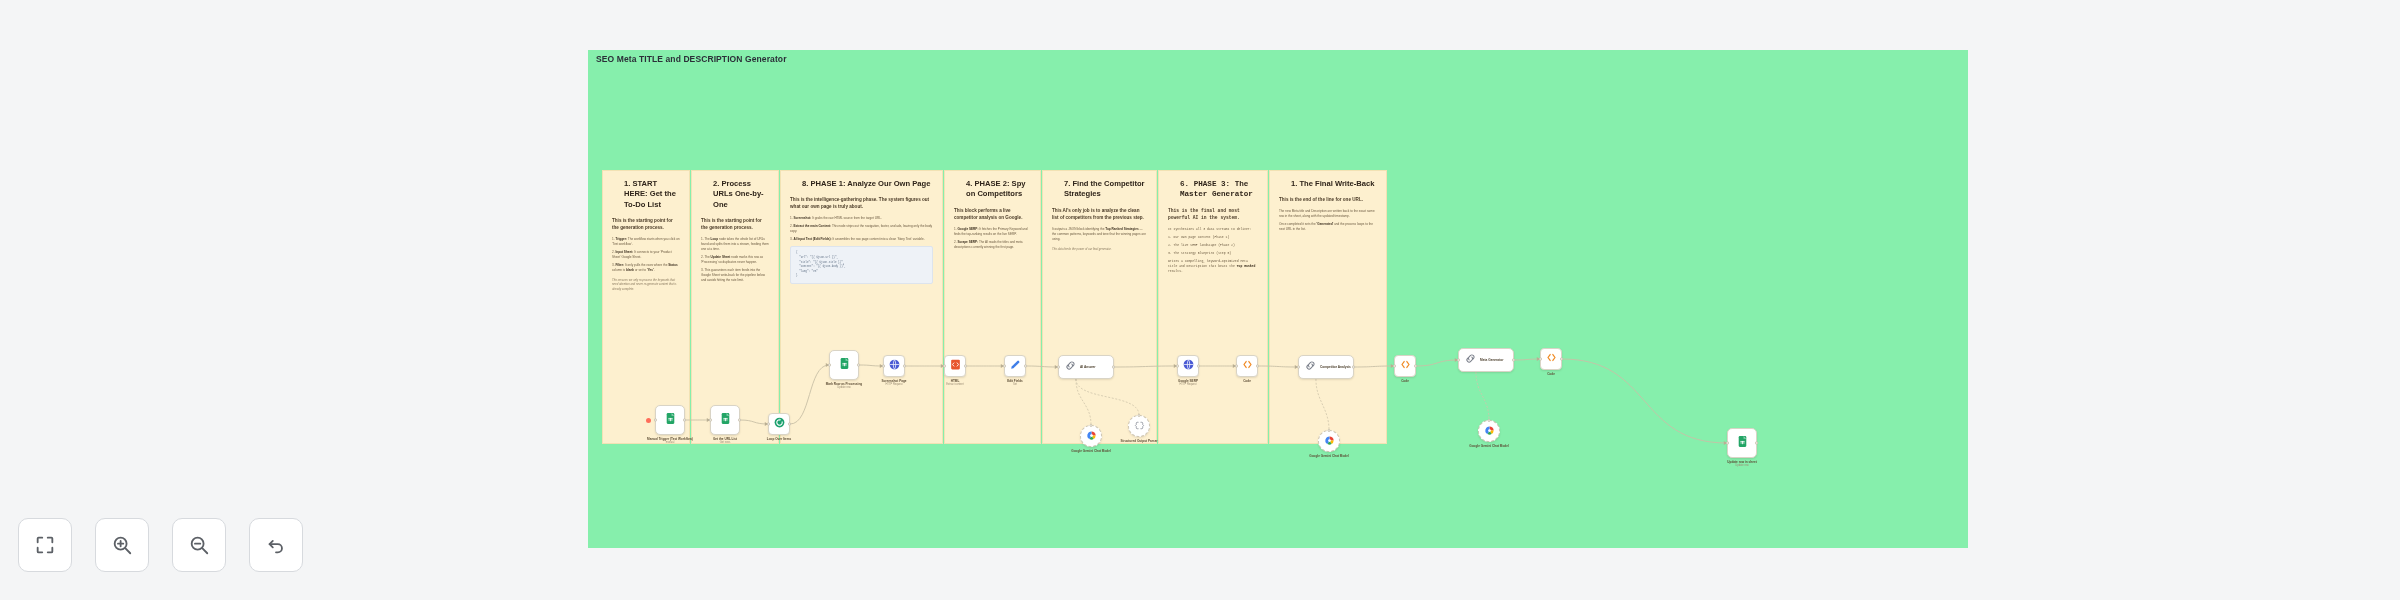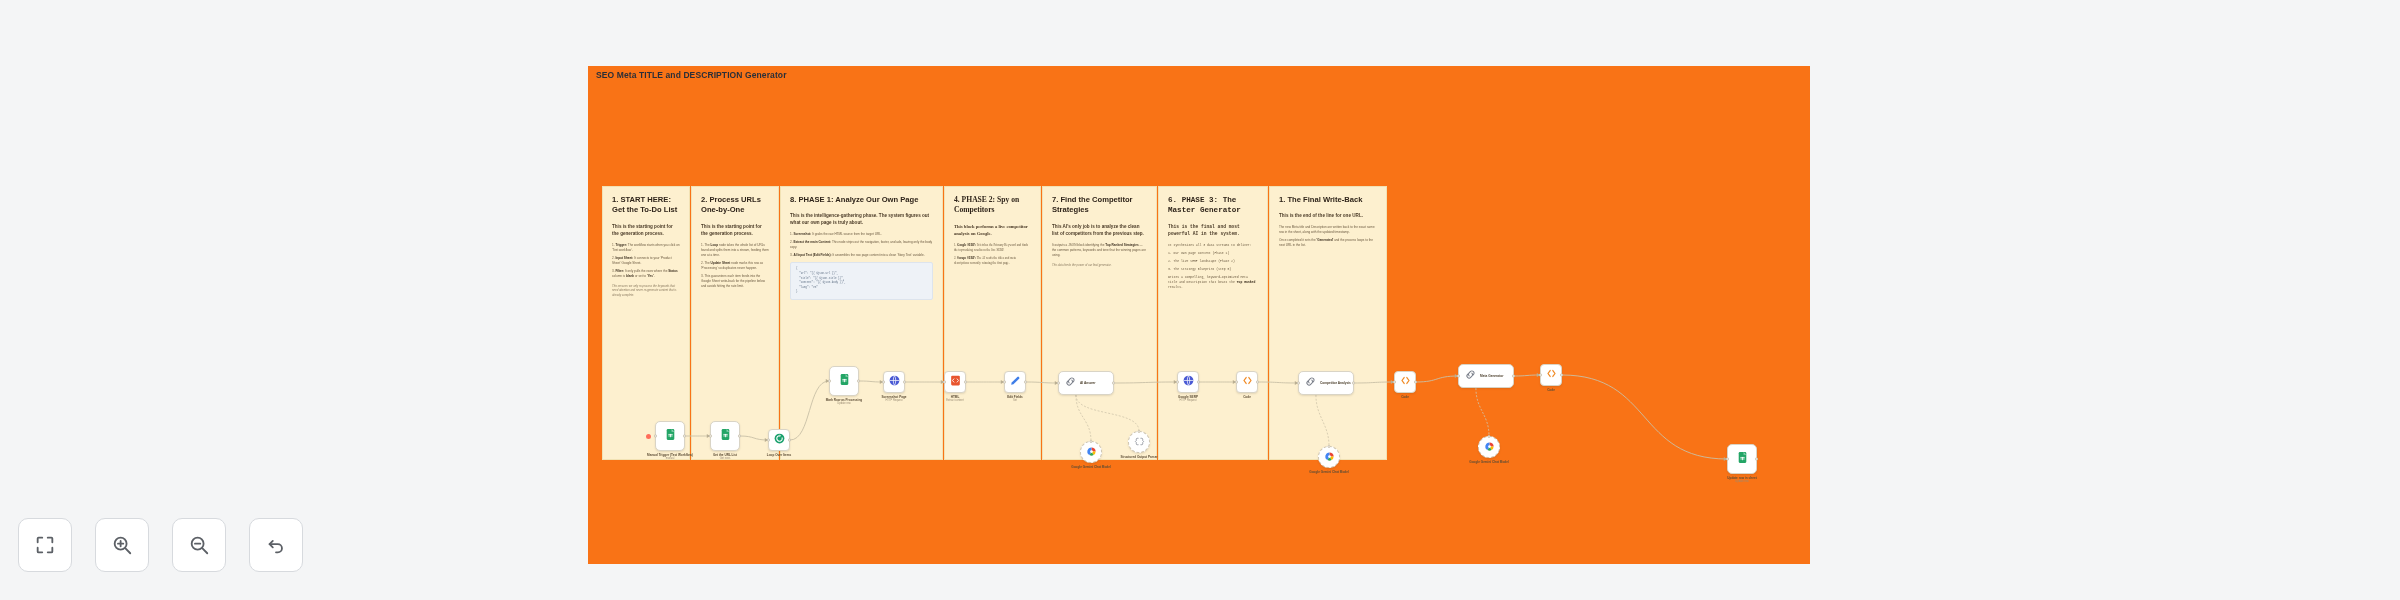--- a/index.html
+++ b/index.html
@@ -8,43 +8,43 @@
     width: 2400px; height: 600px;
     background: #f4f5f6;
     font-family: "Liberation Sans", sans-serif;
     overflow: hidden;
   }
   #root { position: relative; width: 2400px; height: 600px; }
 
   
   .canvas {
     position: absolute;
-    left: 588px; top: 66px;
-    width: 1222px; height: 498px;
-    background: #f97316;
+    left: 588px; top: 50px;
+    width: 1380px; height: 498px;
+    background: #86efac;
     overflow: hidden;
   }
   .canvas-title {
     position: absolute; left: 8px; top: 4px;
     font-size: 8.5px; font-weight: 600; color: #2b2f38;
     letter-spacing: .1px; white-space: nowrap;
   }
 
   
   .panel {
     position: absolute;
     background: #fdf0cf;
     border: 1px solid #f2e2b4;
     top: 120px; height: 274px;
     padding: 8px 9px;
     overflow: hidden;
   }
   .panel-title {
     font-size: 7.6px; font-weight: 700; color: #2f241a;
-    line-height: 1.35; margin-bottom: 7px;
+    line-height: 1.35; margin-bottom: 7px; margin-left: 12px;
   }
   .panel-lead {
     font-size: 4.6px; font-weight: 700; color: #4a3a27;
     line-height: 1.55; margin-bottom: 6px;
   }
   .panel-body { font-size: 3.1px; color: #6b5a41; line-height: 1.62; }
   .panel-body p { margin-bottom: 3px; }
   .panel-body b { color: #3c2f1f; }
   .panel-foot {
     font-size: 2.8px; color: #8a7a60; line-height: 1.6;
@@ -158,21 +158,21 @@
             <p>2. <b>Extract the main Content:</b> This node strips out the navigation, footer, and ads, leaving only the body copy.</p>
             <p>3. <b>AI Input Text (Edit Fields):</b> It assembles the raw page content into a clean 'Story Text' variable.</p>
           </div>
           <div class="code-box">{
   "url": "{{ $json.url }}",
   "title": "{{ $json.title }}",
   "content": "{{ $json.body }}",
   "lang": "en"
 }</div>
         </div>
-        <div class="panel" style="left: 356px; width: 97px; font-family: Liberation Serif, serif;">
+        <div class="panel" style="left: 356px; width: 97px;">
           <div class="panel-title">4. PHASE 2: Spy on Competitors</div>
           <div class="panel-lead">This block performs a live competitor analysis on Google.</div>
           <div class="panel-body">
             <p>1. <b>Google SERP:</b> It fetches the Primary Keyword and finds the top-ranking results on the live SERP.</p>
             <p>2. <b>Scrape SERP:</b> The AI reads the titles and meta descriptions currently winning the first page.</p>
           </div>
         </div>
         <div class="panel" style="left: 454px; width: 115px;">
           <div class="panel-title">7. Find the Competitor Strategies</div>
           <div class="panel-lead">This AI's only job is to analyze the clean list of competitors from the previous step.</div>

